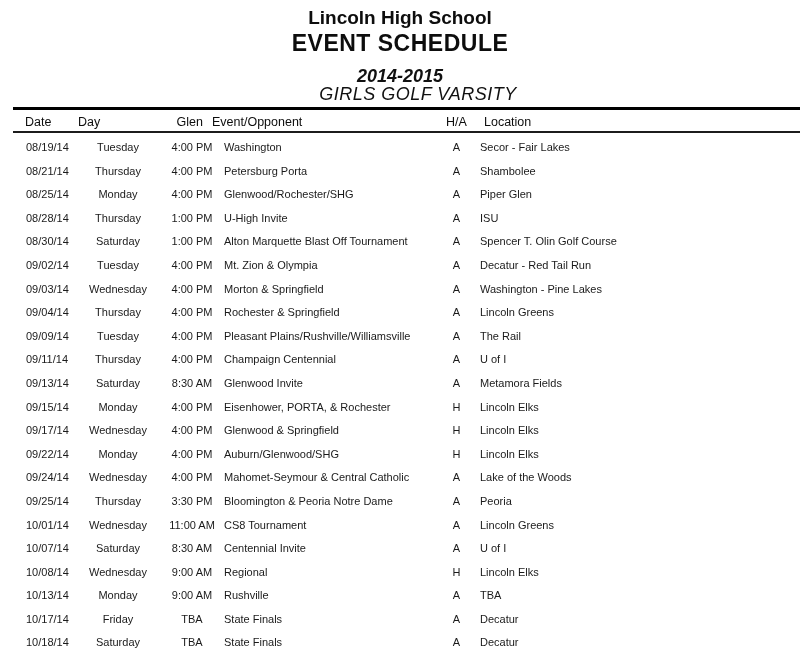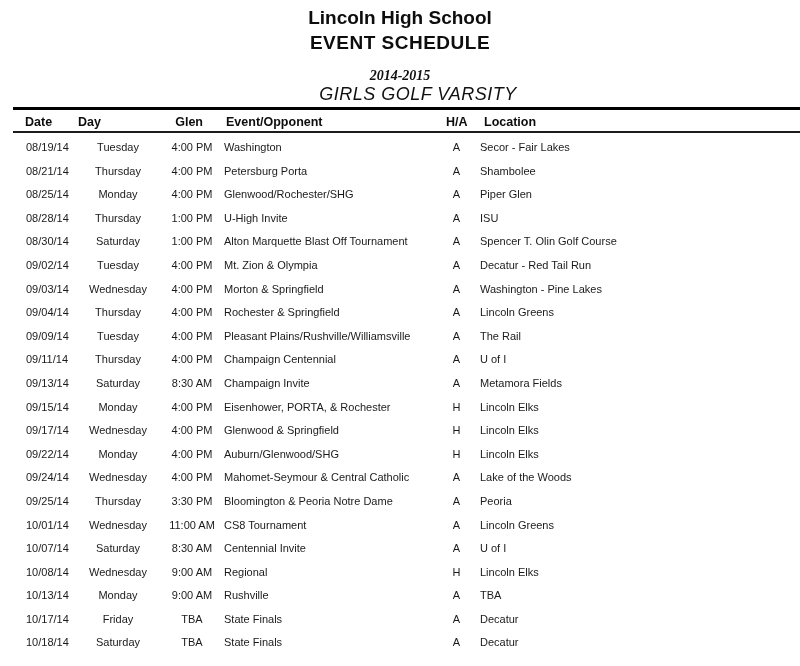--- a/index.html
+++ b/index.html
@@ -8,38 +8,38 @@
     width:800px;height:666px;
     background:#ffffff;
     font-family:"Liberation Sans", sans-serif;
     color:#151515;
     overflow:hidden;
     margin:0 auto;
   }
   
   .hdr{position:absolute;left:0;width:100%;text-align:center;white-space:nowrap;}
   .school-name{top:7px;font-size:19px;line-height:22px;font-weight:bold;color:#0d0d0d;}
-  .doc-title{top:29px;font-size:19px;line-height:28px;font-weight:bold;letter-spacing:.5px;color:#0d0d0d;}
-  .season{top:68px;font-size:14px;line-height:16px;font-weight:bold;font-style:italic;color:#111;font-family:Liberation Serif, serif;}
+  .doc-title{top:29px;font-size:23px;line-height:28px;font-weight:bold;letter-spacing:.5px;color:#0d0d0d;}
+  .season{top:68px;font-size:18px;line-height:16px;font-weight:bold;font-style:italic;color:#111;}
   .team{top:84px;font-size:18px;line-height:20px;font-style:italic;letter-spacing:.5px;color:#111;margin-left:18px;}
 
   
   .rule{position:absolute;left:13px;width:787px;background:#000;}
   .rule-thick{top:107px;height:3px;}
   .rule-thin{top:131px;height:2px;background:#1c1c1c;}
 
   
   .colhead{
     position:absolute;top:112px;height:20px;line-height:20px;
-    font-size:12.5px;font-weight:bold;color:#0d0d0d;white-space:nowrap;
+    font-size:12.5px;font-weight:normal;color:#0d0d0d;white-space:nowrap;
   }
   .ch-date{left:25px;}
   .ch-day{left:78px;}
   .ch-time{left:150px;width:53px;text-align:right;}
-  .ch-event{left:226px;}
+  .ch-event{left:212px;}
   .ch-ha{left:446px;}
   .ch-loc{left:484px;}
 
   
   .rows{position:absolute;top:136px;left:0;width:800px;}
   .row{position:relative;height:23.6px;}
   .cell{
     position:absolute;top:0;height:23.6px;line-height:23.6px;
     font-size:11px;color:#1a1a1a;white-space:nowrap;overflow:visible;
   }
@@ -148,21 +148,21 @@
       <div class="cell c-day">Thursday</div>
       <div class="cell c-time">4:00 PM</div>
       <div class="cell c-event">Champaign Centennial</div>
       <div class="cell c-ha">A</div>
       <div class="cell c-loc">U of I</div>
     </div>
       <div class="row">
       <div class="cell c-date">09/13/14</div>
       <div class="cell c-day">Saturday</div>
       <div class="cell c-time">8:30 AM</div>
-      <div class="cell c-event">Champaign Invite</div>
+      <div class="cell c-event">Glenwood Invite</div>
       <div class="cell c-ha">A</div>
       <div class="cell c-loc">Metamora Fields</div>
     </div>
       <div class="row">
       <div class="cell c-date">09/15/14</div>
       <div class="cell c-day">Monday</div>
       <div class="cell c-time">4:00 PM</div>
       <div class="cell c-event">Eisenhower, PORTA, &amp; Rochester</div>
       <div class="cell c-ha">H</div>
       <div class="cell c-loc">Lincoln Elks</div>

